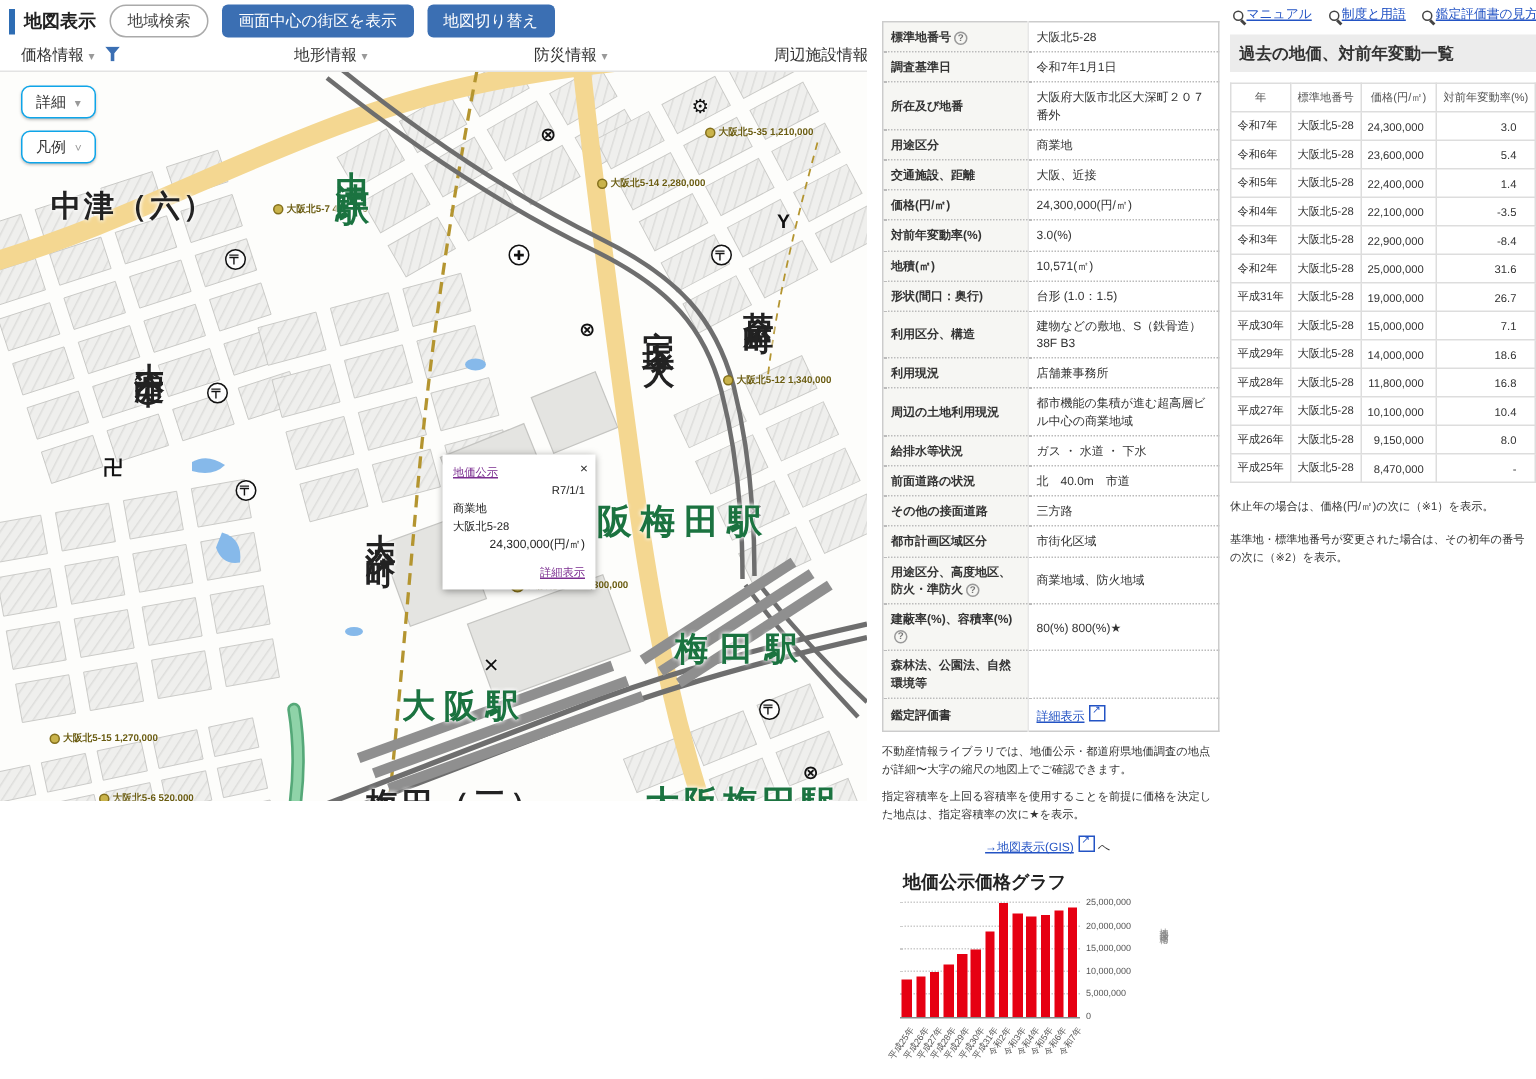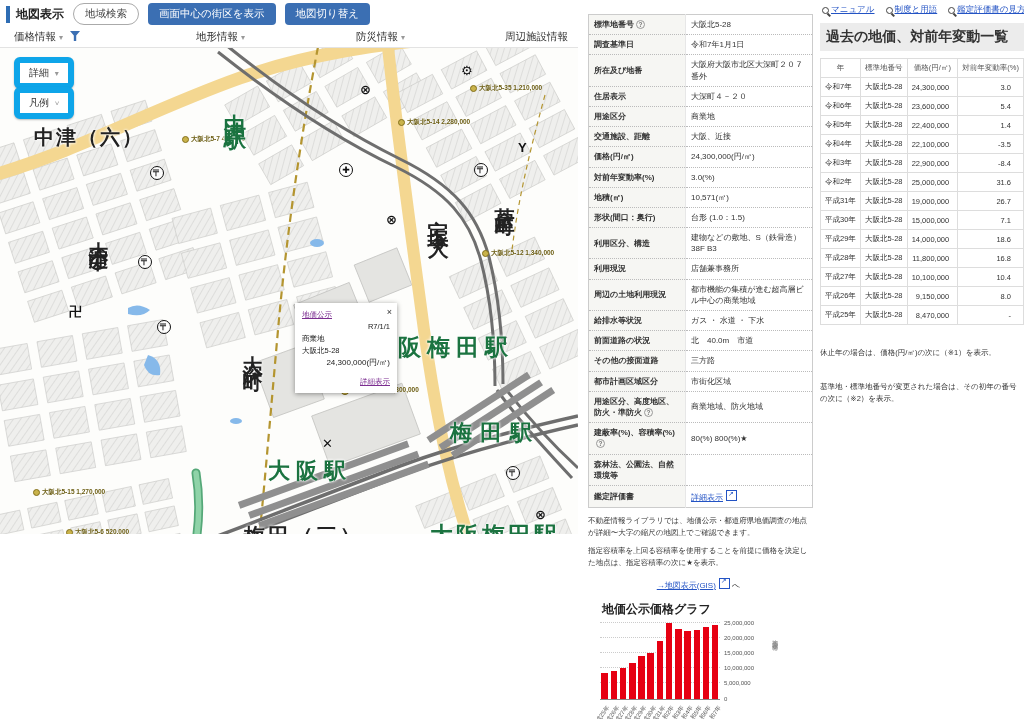--- a/index.html
+++ b/index.html
@@ -32,21 +32,21 @@
   .marker-label{font-size:6.5px;color:#6b5d12;font-weight:bold;text-shadow:0 0 2px #fff}
   .shield{position:absolute;width:27px;height:23px;background:#2a59d8;color:#fff;font-weight:bold;z-index:12;
           display:flex;align-items:center;justify-content:center;border:1.5px solid #fff;box-shadow:0 0 0 1px #2a59d8;
           border-radius:46% 46% 60% 60% / 40% 40% 85% 85%;box-sizing:border-box}
   .popup{position:absolute;left:295px;top:303px;width:102px;background:#fff;box-shadow:0 1px 5px rgba(0,0,0,.4);
          z-index:30;padding:6px 7px 5px 7px;font-size:7.5px;color:#222;box-sizing:border-box;line-height:1.6}
   .popup a{color:#7b2d90;text-decoration:underline}
   .popup-close{position:absolute;top:2px;right:5px;font-size:9px;color:#333;cursor:pointer}
   .pop-right{text-align:right}
   .pop-price{text-align:right;font-size:8px}
-  .ctrl-btn{position:absolute;background:#fff;border:6px solid #0ea5e9;border-radius:6px;font-size:10px;color:#333;
+  .ctrl-btn{position:absolute;background:#fff;border:1px solid #0ea5e9;border-radius:6px;font-size:10px;color:#333;
             padding:3px 9px;box-shadow:0 1px 2px rgba(0,0,0,.25);z-index:35;white-space:nowrap}
   .scalebar{position:absolute;left:8px;top:700px;z-index:15;font-size:7px;color:#222;background:rgba(255,255,255,.85);
             padding:0 6px 1px 6px;border-left:2px solid #333;border-right:2px solid #333;border-bottom:2px solid #333}
   
   .detail-pane{position:absolute;left:586px;top:0;width:232px;height:719px;overflow:hidden;font-size:8px}
   .prop-table{border-collapse:collapse;width:225px;margin:14px 0 0 2px;border:1px solid #ccc}
   .prop-table td{border-bottom:1px dotted #bbb;padding:4px 5px;vertical-align:middle;line-height:1.4;font-size:8px}
   td.plabel{background:#f6f6f3;width:86px;border-right:1px solid #e7e7e7;color:#333;font-weight:bold}
   .help{display:inline-flex;width:9px;height:9px;border:1px solid #999;border-radius:50%;font-size:6.5px;
         align-items:center;justify-content:center;color:#777;margin-left:2px;vertical-align:0;box-sizing:border-box}
@@ -65,29 +65,29 @@
   .ytick{position:absolute;left:138px;font-size:6px;color:#555}
   .ylab{position:absolute;left:184px;top:34px;writing-mode:vertical-rl;font-size:6px;color:#888;letter-spacing:1px}
   .xlabels{position:absolute;left:14px;top:101px;width:120px;height:46px}
   .xlabel{position:absolute;top:2px;font-size:6px;color:#555;white-space:nowrap;transform-origin:100% 0;transform:rotate(-55deg)}
   
   .history-pane{position:absolute;left:820px;top:0;width:204px;height:719px;font-size:8px}
   .toplinks{display:flex;gap:11px;margin:4px 0 7px 2px;font-size:8.5px}
   .toplinks a{color:#2353c4;text-decoration:underline;display:inline-flex;align-items:center;gap:2px;white-space:nowrap}
   .mag{width:7px;height:7px;border:1.5px solid #444;border-radius:50%;position:relative;display:inline-block;box-sizing:border-box;flex:none}
   .mag::after{content:"";position:absolute;width:4px;height:1.5px;background:#444;transform:rotate(45deg);left:4px;top:6px}
-  .hist-title{background:#ececec;font-weight:bold;font-size:14px;padding:5px 6px;color:#333}
+  .hist-title{background:#ececec;font-weight:bold;font-size:11px;padding:5px 6px;color:#333}
   .hist-table{border-collapse:collapse;width:100%;margin-top:7px}
   .hist-table th,.hist-table td{border:1px solid #ddd;padding:4px 4px;font-size:7.5px;font-weight:normal}
   .hist-table th{color:#555;text-align:center}
   .hist-table td.c0{text-align:left}
   .hist-table td.c1{text-align:center}
   .hist-table td.c2{text-align:right;padding-right:8px}
   .hist-table td.c3{text-align:right;padding-right:12px}
-  .hist-note{font-size:7.5px;line-height:1.6;margin-top:22px;color:#333}
+  .hist-note{font-size:7.5px;line-height:1.6;margin-top:10px;color:#333}
 </style>
 </head>
 <body>
 
 <div class="map-pane">
   <svg class="map-canvas" viewBox="0 0 578 719" xmlns="http://www.w3.org/2000/svg">
     <defs>
       <pattern id="hatch" width="6" height="6" patternUnits="userSpaceOnUse" patternTransform="rotate(45)">
         <rect width="6" height="6" fill="#efefed"></rect>
         <line x1="0" y1="0" x2="0" y2="6" stroke="#dddddb" stroke-width="2"></line>
@@ -303,21 +303,21 @@
   <div class="toolbar">
     <span class="map-title">地図表示</span>
     <button class="btn-outline">地域検索</button>
     <button class="btn-blue">画面中心の街区を表示</button>
     <button class="btn-blue">地図切り替え</button>
   </div>
   <div class="menubar" id="menubar">
       <div class="menu-item" style="left: 14px;"><span>価格情報</span><span class="caret">▾</span><span class="funnel"></span></div>
       <div class="menu-item" style="left: 196px;"><span>地形情報</span><span class="caret">▾</span></div>
       <div class="menu-item" style="left: 356px;"><span>防災情報</span><span class="caret">▾</span></div>
-      <div class="menu-item" style="left: 505px;"><span>周辺施設情報</span></div>
+      <div class="menu-item" style="left: 516px;"><span>周辺施設情報</span></div>
     </div>
 
   <div class="ctrl-btn" style="left:14px;top:57px">
     <span>詳細</span>
     <span class="caret">▾</span>
   </div>
   <div class="ctrl-btn" style="left:14px;top:87px">
     <span>凡例</span>
     <span class="caret">˅</span>
   </div>
@@ -422,24 +422,20 @@
           <td class="plabel">標準地番号<span class="help">?</span></td>
           <td>大阪北5-28</td>
         </tr>
         <tr>
           <td class="plabel">調査基準日</td>
           <td>令和7年1月1日</td>
         </tr>
         <tr>
           <td class="plabel">所在及び地番</td>
           <td>大阪府大阪市北区大深町２０７番外</td>
-        </tr>
-        <tr>
-          <td class="plabel">住居表示</td>
-          <td>大深町４－２０</td>
         </tr>
         <tr>
           <td class="plabel">用途区分</td>
           <td>商業地</td>
         </tr>
         <tr>
           <td class="plabel">交通施設、距離</td>
           <td>大阪、近接</td>
         </tr>
         <tr>

